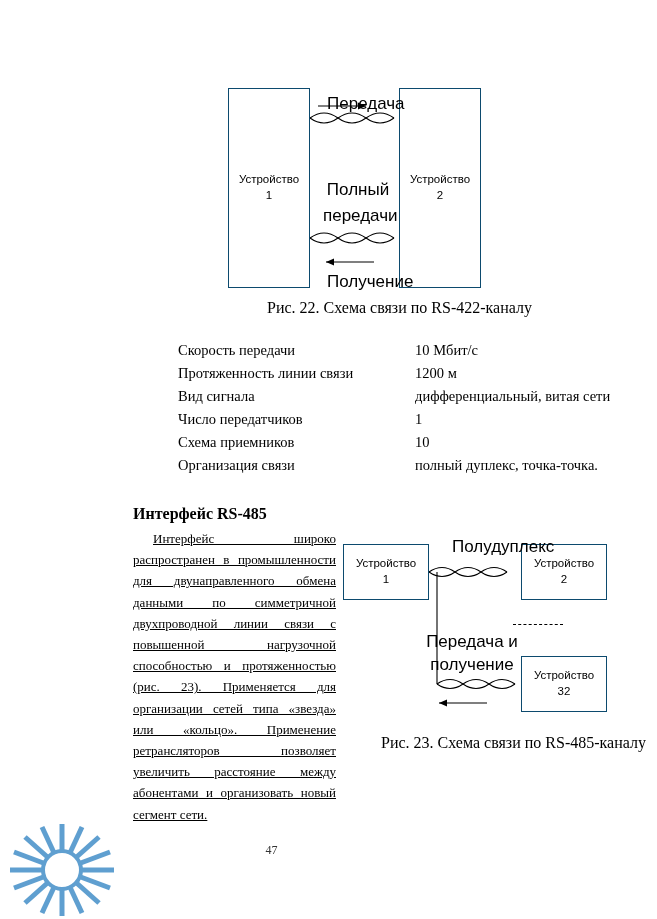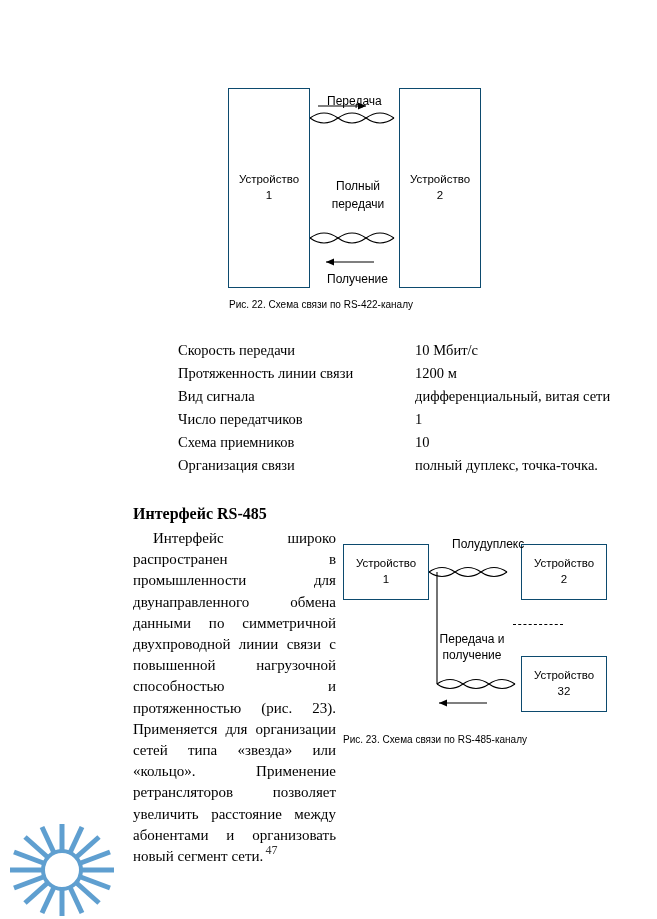--- a/index.html
+++ b/index.html
@@ -47,21 +47,21 @@
   }
   .fig22 .dev2 {
     left: 399px;
     top: 10px;
     width: 82px;
     height: 200px;
   }
   .lbl {
     position: absolute;
     font-family: "Liberation Sans", sans-serif;
-    font-size: 12px;
+    font-size: 17px;
     color: #000;
     text-align: center;
     white-space: nowrap;
   }
   .fig22 .lbl-peredacha { left: 327px; top: 16px; }
   .fig22 .lbl-poluchenie { left: 327px; top: 194px; }
   .fig22 .lbl-duplex {
     left: 323px; top: 99px;
     line-height: 1.5;
     text-align: center;
@@ -70,24 +70,25 @@
   }
   .fig22 svg, .fig23 svg {
     position: absolute;
     left: 0;
     top: 0;
     overflow: visible;
   }
 
   .figcap {
     position: absolute;
-    font-family: Liberation Sans, sans-serif;
-    font-size: 10px;
+    font-family: Liberation Serif, serif;
+    font-size: 16px;
     color: #000;
     white-space: nowrap;
+    margin-left: 38px;
   }
   .cap22 { left: 229px; top: 299px; }
 
   
   .params {
     position: absolute;
     left: 133px;
     top: 342px;
     width: 480px;
     font-family: "Liberation Serif", serif;
@@ -109,25 +110,26 @@
     font-family: "Liberation Serif", serif;
     font-weight: bold;
     font-size: 16px;
   }
   .bodytext {
     position: absolute;
     left: 133px;
     top: 528px;
     width: 203px;
     font-family: "Liberation Serif", serif;
-    font-size: 15px;
+    font-size: 13px;
     line-height: 21.2px;
     text-align: justify;
     text-indent: 20px;
     hyphens: manual;
+    text-decoration: underline;
   }
 
   
   .fig23 {
     position: absolute;
     left: 0;
     top: 528px;
     width: 657px;
     height: 200px;
   }

